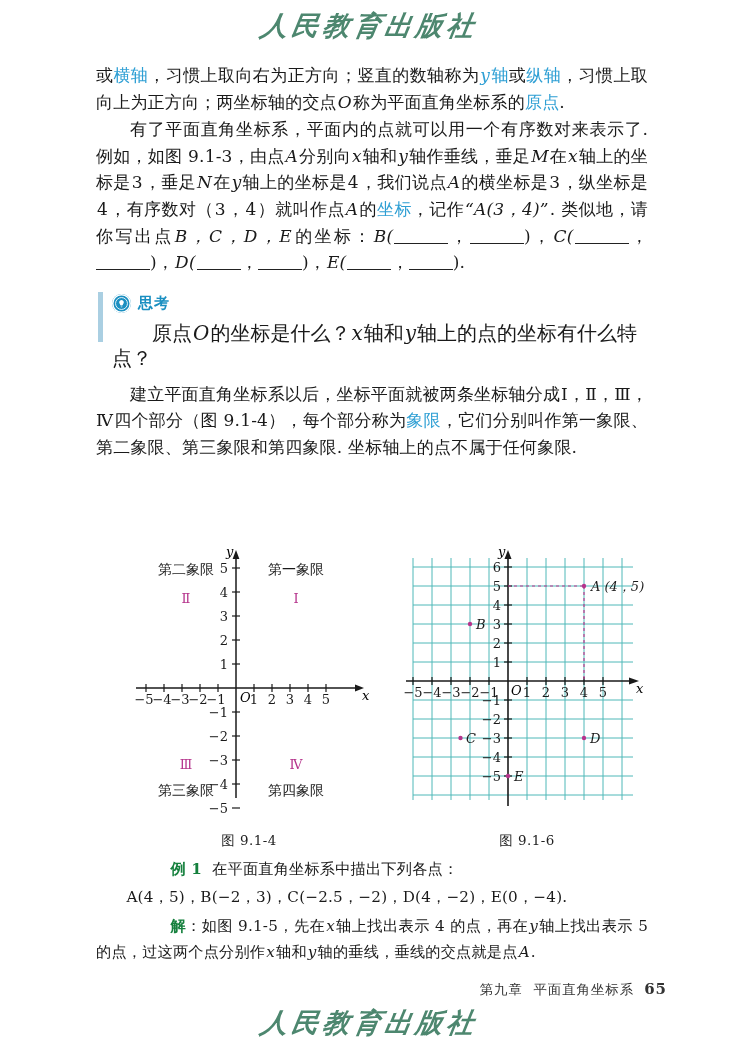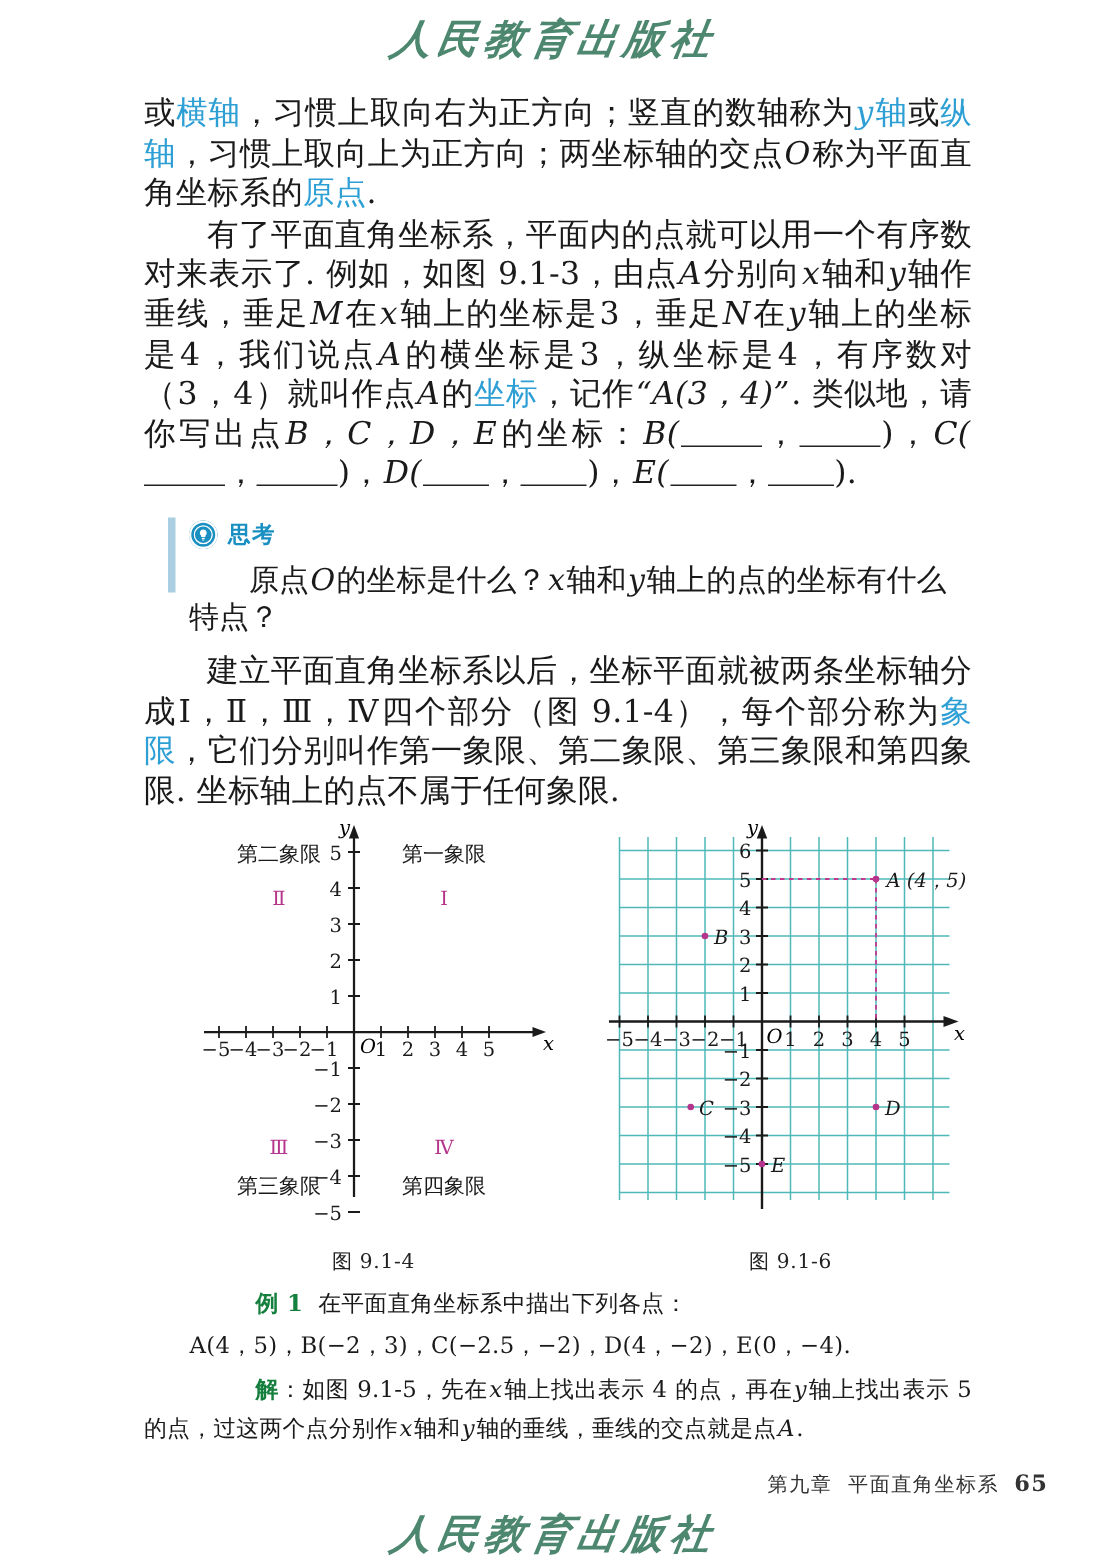--- a/index.html
+++ b/index.html
@@ -28,41 +28,41 @@
   }
   .logo-top{top:8px;}
   .logo-bottom{top:1005px;}
 
   
   .content{
     position:absolute;left:96px;top:62px;width:552px;
   }
   p.para{
     margin:0 0 1px 0;
-    font-size:21px;
+    font-size:17px;
     line-height:26.6px;
     text-align:justify;
     text-justify:inter-character;
     letter-spacing:.2px;
   }
   p.indent{text-indent:2em;}
   .kw{color:#2e9fd4;}
   .mi{font-family:"DejaVu Serif","Liberation Serif",serif;font-style:italic;padding:0 1px;}
   .mn{font-family:"DejaVu Serif","Liberation Serif",serif;font-style:normal;padding:0 1px;}
   .blank{
     display:inline-block;border-bottom:1px solid #222;
     vertical-align:-2px;
   }
   .bl-l{width:54px;}
   .bl-s{width:44px;}
 
   
   .think{
     position:relative;
-    margin:16px 0 6px 16px;
+    margin:16px 0 6px 2px;
     padding-left:14px;
   }
   .think-bar{
     position:absolute;left:0;top:0;width:5px;height:50px;
     background:#aacfe2;
   }
   .think-head{display:flex;align-items:center;gap:7px;height:24px;}
   .think-icon{
     width:19px;height:19px;border-radius:50%;
     background:#1a8fc1;
@@ -100,21 +100,21 @@
   .ex-tag{color:#15803d;font-weight:bold;margin-left:44px;}
   p.ex{
     margin:0 0 2px 0;font-size:15.2px;line-height:26.4px;
     text-align:justify;letter-spacing:.2px;
   }
   p.ex-in{text-indent:2em;}
 
   
   .footer{
     position:absolute;left:0;right:0;top:980px;
-    text-align:right;padding-right:40px;
+    text-align:right;padding-right:72px;
     font-size:13.4px;color:#333;letter-spacing:1px;
   }
   .footer .pg{font-weight:bold;font-size:15px;margin-left:10px;}
 
   svg text{font-family:"DejaVu Serif","Liberation Serif",serif;}
 </style>
 </head>
 <body>
 
 <div class="page">

